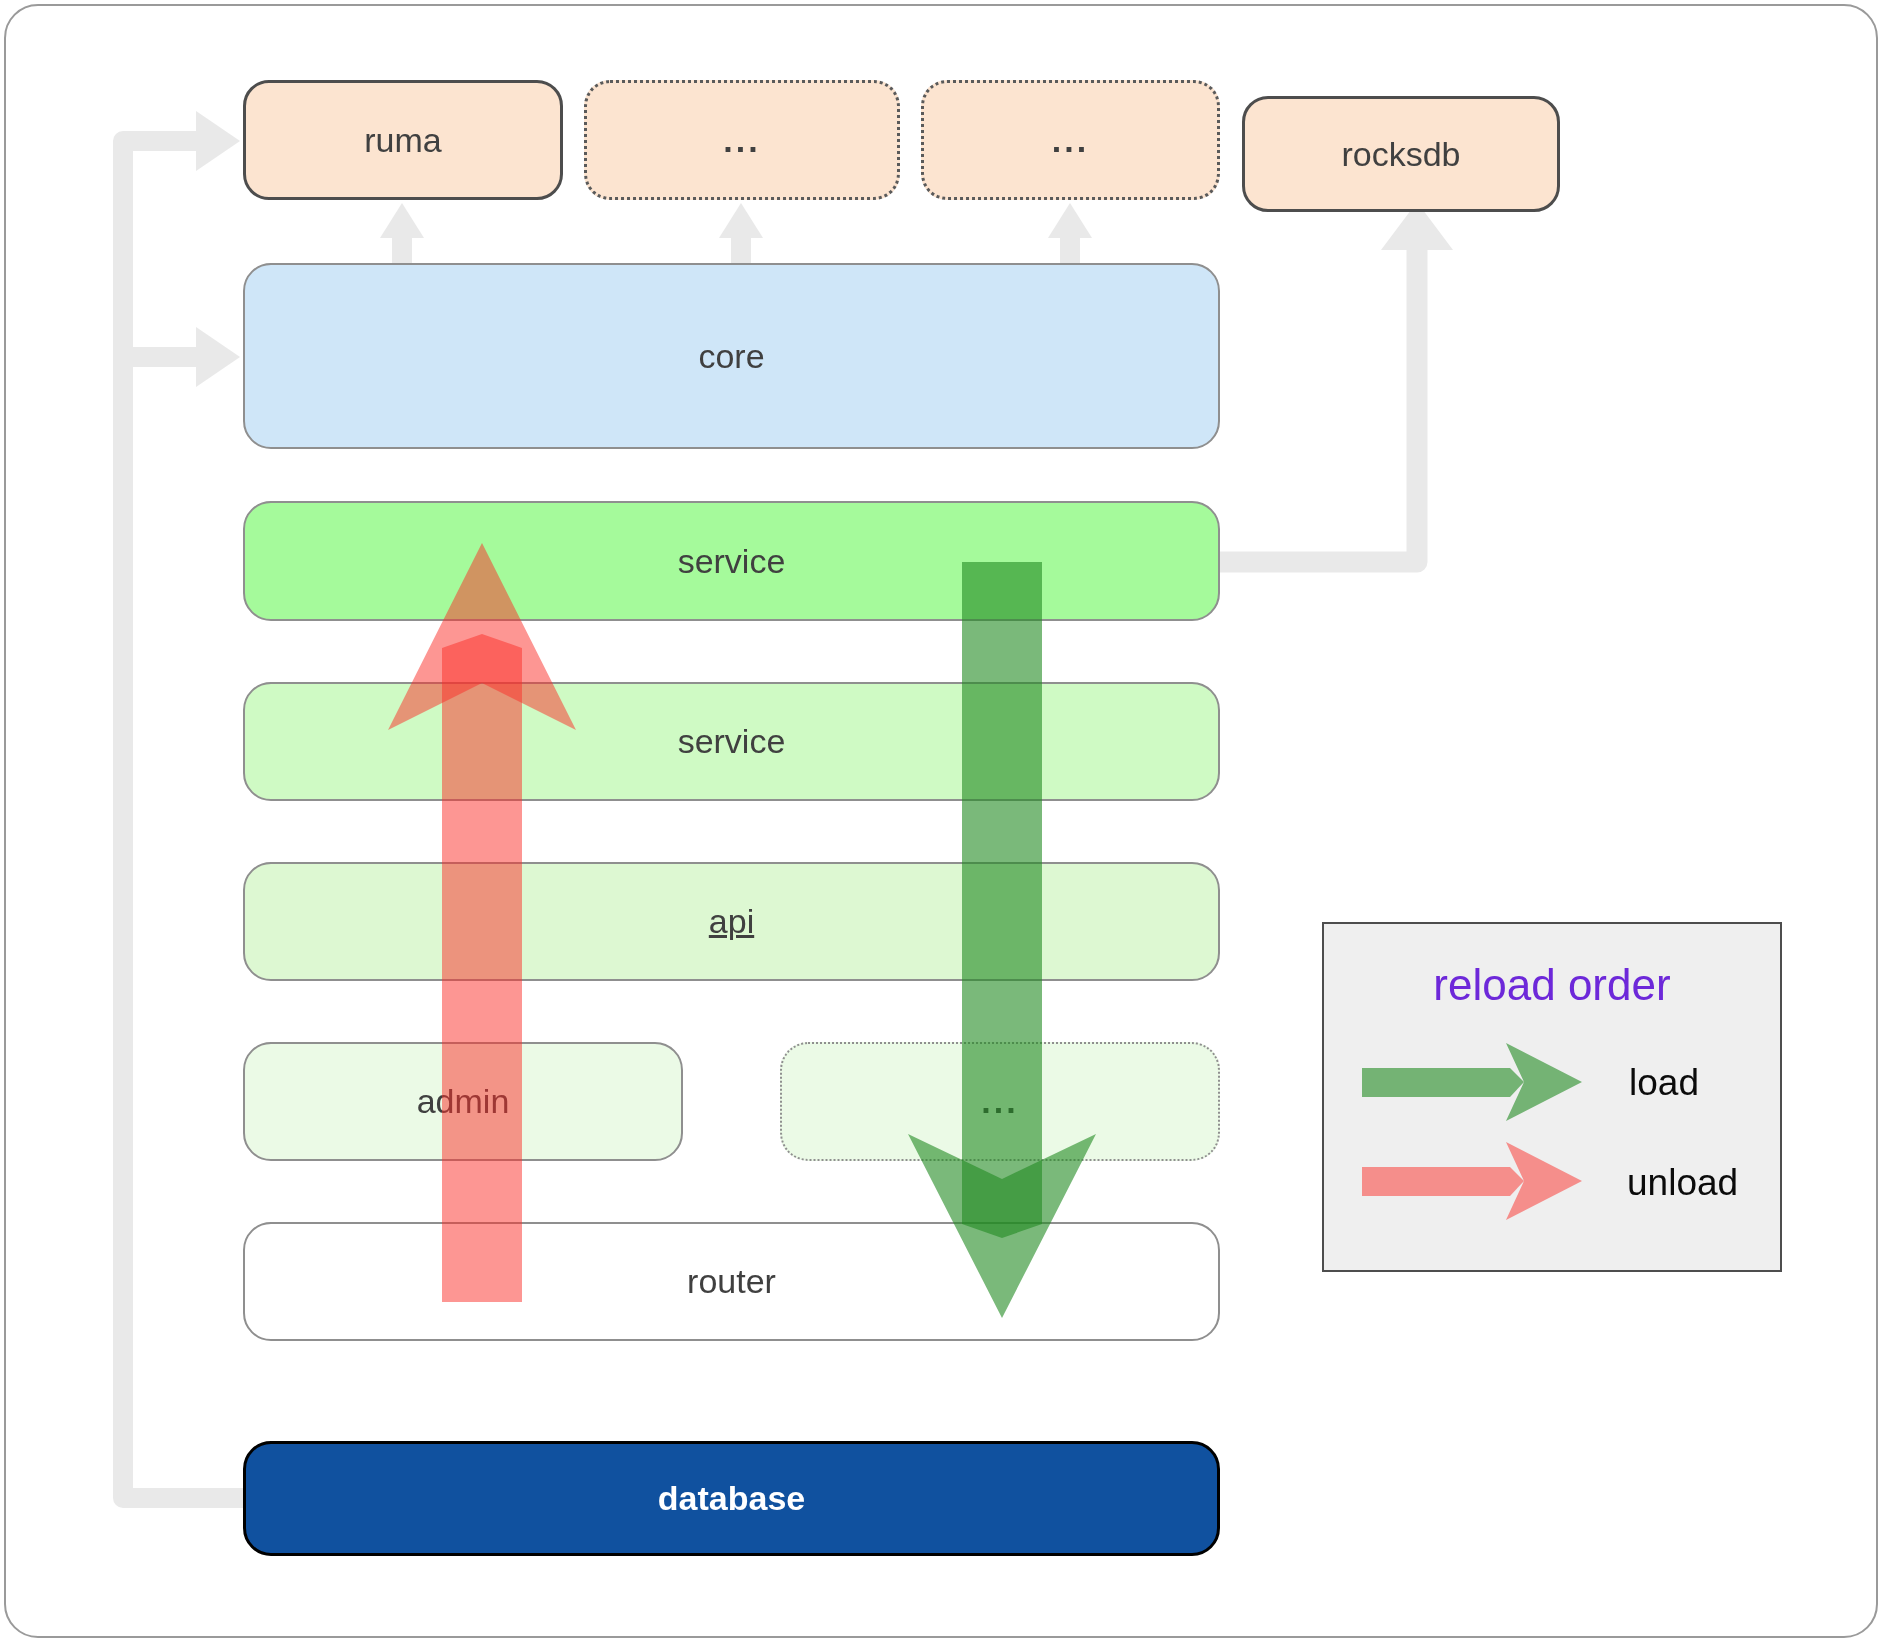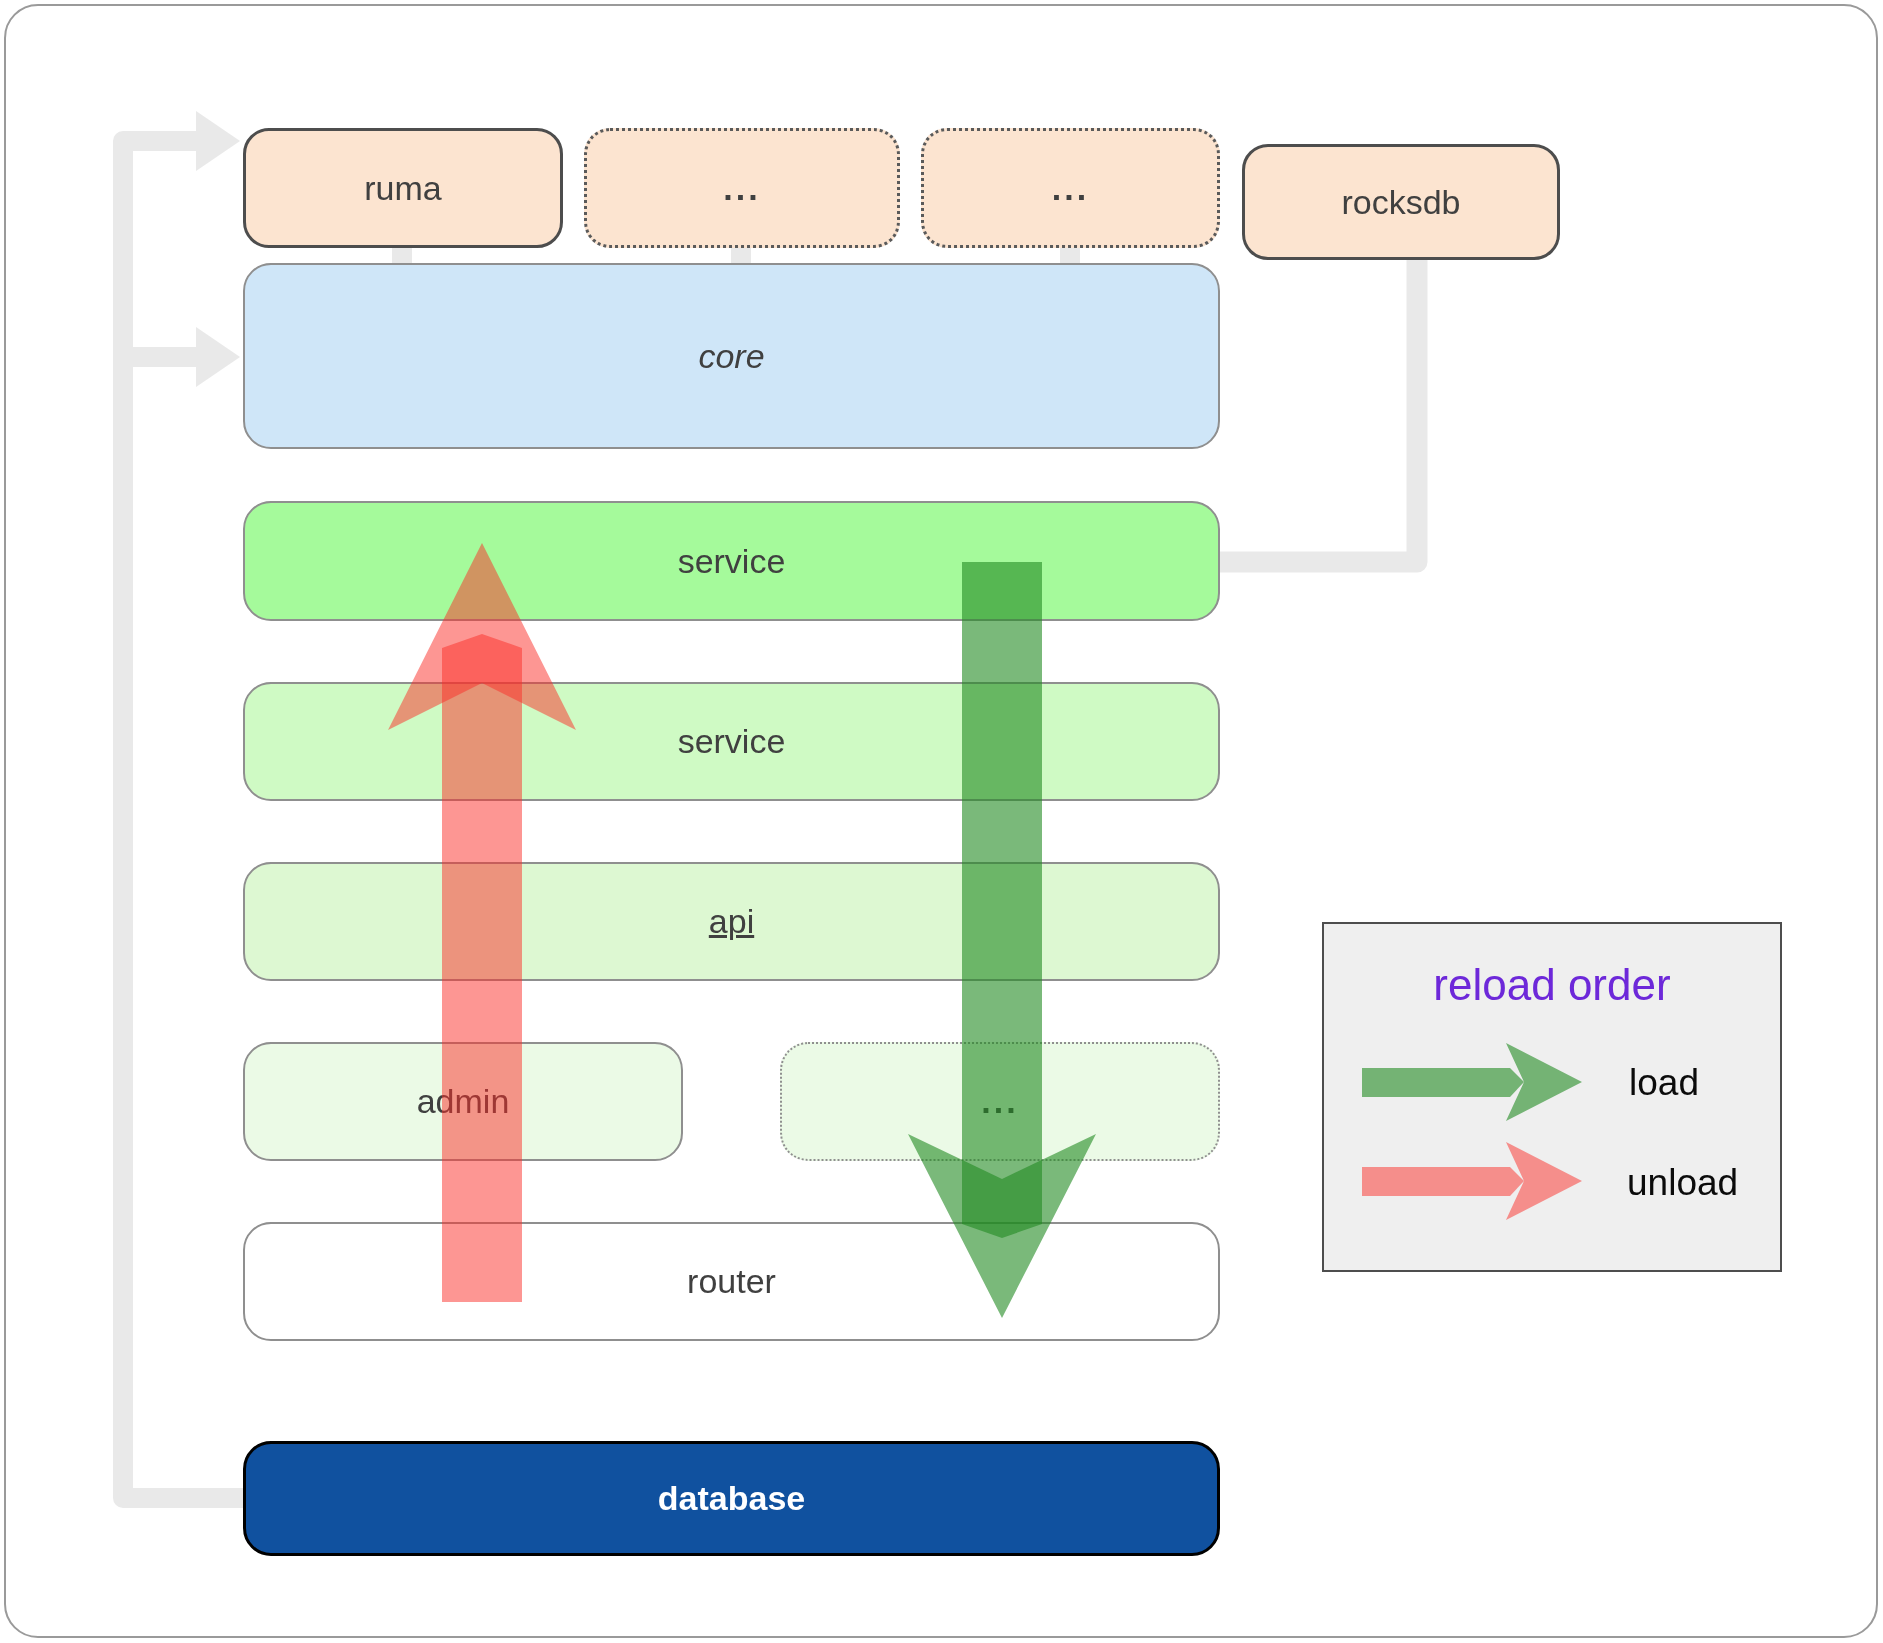--- a/index.html
+++ b/index.html
@@ -12,23 +12,23 @@
     border:2px solid #9a9a9a;border-radius:34px;pointer-events:none;
   }
   svg.layer{position:absolute;left:0;top:0;pointer-events:none;}
   #connector-layer{z-index:1;}
   #arrow-layer{z-index:3;}
   .box{
     position:absolute;z-index:2;display:flex;align-items:center;justify-content:center;
     box-sizing:border-box;border-radius:28px;
     font-size:34px;font-weight:500;color:var(--label-color);
   }
-  .peach{background:var(--peach);border:3px solid #4d4d4d;margin-top:48px;}
+  .peach{background:var(--peach);border:3px solid #4d4d4d;}
   .peach.dotted{border:3px dotted #5a5a5a;}
-  .blue{background:var(--core-blue);border:2px solid #8f8f8f;font-style:italic;}
+  .blue{background:var(--core-blue);border:2px solid #8f8f8f;}
   .dbgreen{background:var(--db-green);border:2px solid #8f8f8f;}
   .svcgreen{background:var(--service-green);border:2px solid #8f8f8f;}
   .apigreen{background:var(--api-green);border:2px solid #8f8f8f;text-decoration:underline;}
   .admingreen{background:var(--admin-green);border:2px solid #8f8f8f;}
   .admingreen.dotted{border:2px dotted #8f8f8f;}
   .white{background:var(--router-white);border:2px solid #8f8f8f;}
   .navy{background:var(--conduwuit-blue);border:3px solid #000;color:#fff;font-weight:700;}
   .dots{font-weight:700;letter-spacing:3px;}
   #legend{
     position:absolute;z-index:2;left:1322px;top:922px;width:460px;height:350px;

